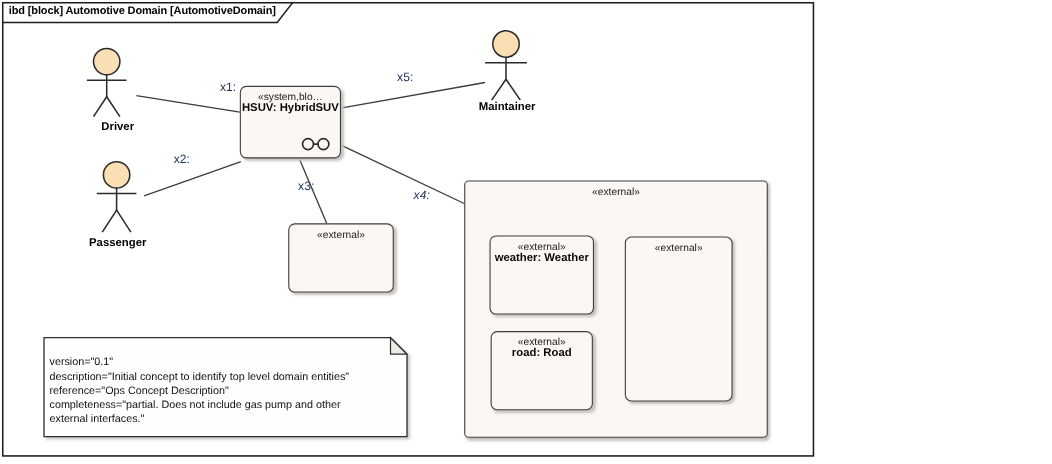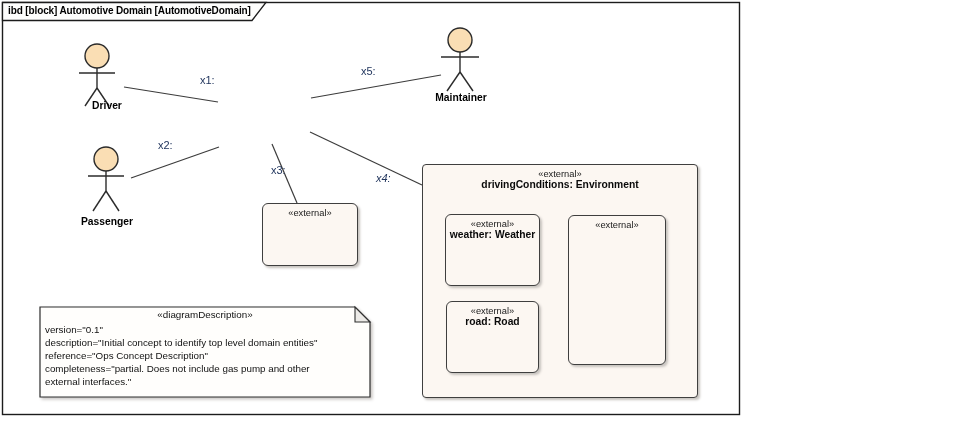--- a/index.html
+++ b/index.html
@@ -78,28 +78,36 @@
     </g>
 
     <g style="filter:drop-shadow(2px 2px 1.5px #C9C6C3)">
       <path d="M40,307 L355,307 L370,322 L370,397 L40,397 Z" fill="#FFFEFC" stroke="#2E2E2E" stroke-width="1.2"></path>
       <path d="M355,307 L355,322 L370,322 Z" fill="#ECEAE7" stroke="#2E2E2E" stroke-width="1.1"></path>
     </g>
   </svg>
 
   <div class="tab-title">ibd [block] Automotive Domain [AutomotiveDomain]</div>
 
+  <div class="block" style="left:218px;top:78px;width:92px;height:66px;">
+    <div class="stereo nowrap">«system,blo…</div>
+    <div class="bname nowrap">HSUV: HybridSUV</div>
+    <svg width="36" height="18" style="position:absolute;right:4px;bottom:3px;">
+      <circle cx="11" cy="9" r="5" fill="none" stroke="#2B2B2B" stroke-width="1.5"></circle>
+      <circle cx="25" cy="9" r="5" fill="none" stroke="#2B2B2B" stroke-width="1.5"></circle>
+      <line x1="16" y1="9" x2="20" y2="9" stroke="#2B2B2B" stroke-width="1.5"></line>
+    </svg>
+  </div>
 
   <div class="block" style="left:262px;top:203px;width:96px;height:63px;">
     <div class="stereo">«external»</div>
   </div>
 
   <div class="block" style="left:422px;top:164px;width:276px;height:234px;border-radius:4px;">
     <div class="stereo">«external»</div>
-    <div class="bname nowrap">drivingConditions: Environment</div>
   </div>
 
   <div class="block" style="left:445px;top:214px;width:95px;height:72px;">
     <div class="stereo">«external»</div>
     <div class="bname nowrap">weather: Weather</div>
   </div>
 
   <div class="block" style="left:568px;top:215px;width:98px;height:150px;">
     <div class="stereo">«external»</div>
   </div>
@@ -108,25 +116,24 @@
     <div class="stereo">«external»</div>
     <div class="bname nowrap">road: Road</div>
   </div>
 
   <div class="clabel" style="left:160px;top:74px;margin-left:40px;">x1:</div>
   <div class="clabel" style="left:158px;top:139px;">x2:</div>
   <div class="clabel" style="left:271px;top:164px;">x3:</div>
   <div class="clabel" style="left:376px;top:172px;font-style:italic;">x4:</div>
   <div class="clabel" style="left:361px;top:65px;">x5:</div>
 
-  <div class="alabel" style="left:97px;top:100px;padding-left:20px;">Driver</div>
+  <div class="alabel" style="left:97px;top:110px;padding-left:20px;">Driver</div>
   <div class="alabel" style="left:107px;top:216px;">Passenger</div>
   <div class="alabel" style="left:461px;top:92px;">Maintainer</div>
 
-  <div class="note-stereo">«diagramDescription»</div>
   <div class="note-lines">
     <div class="note-line">version="0.1"</div>
     <div class="note-line">description="Initial concept to identify top level domain entities"</div>
     <div class="note-line">reference="Ops Concept Description"</div>
     <div class="note-line">completeness="partial. Does not include gas pump and other</div>
     <div class="note-line">external interfaces."</div>
   </div>
 
 </div>
 

